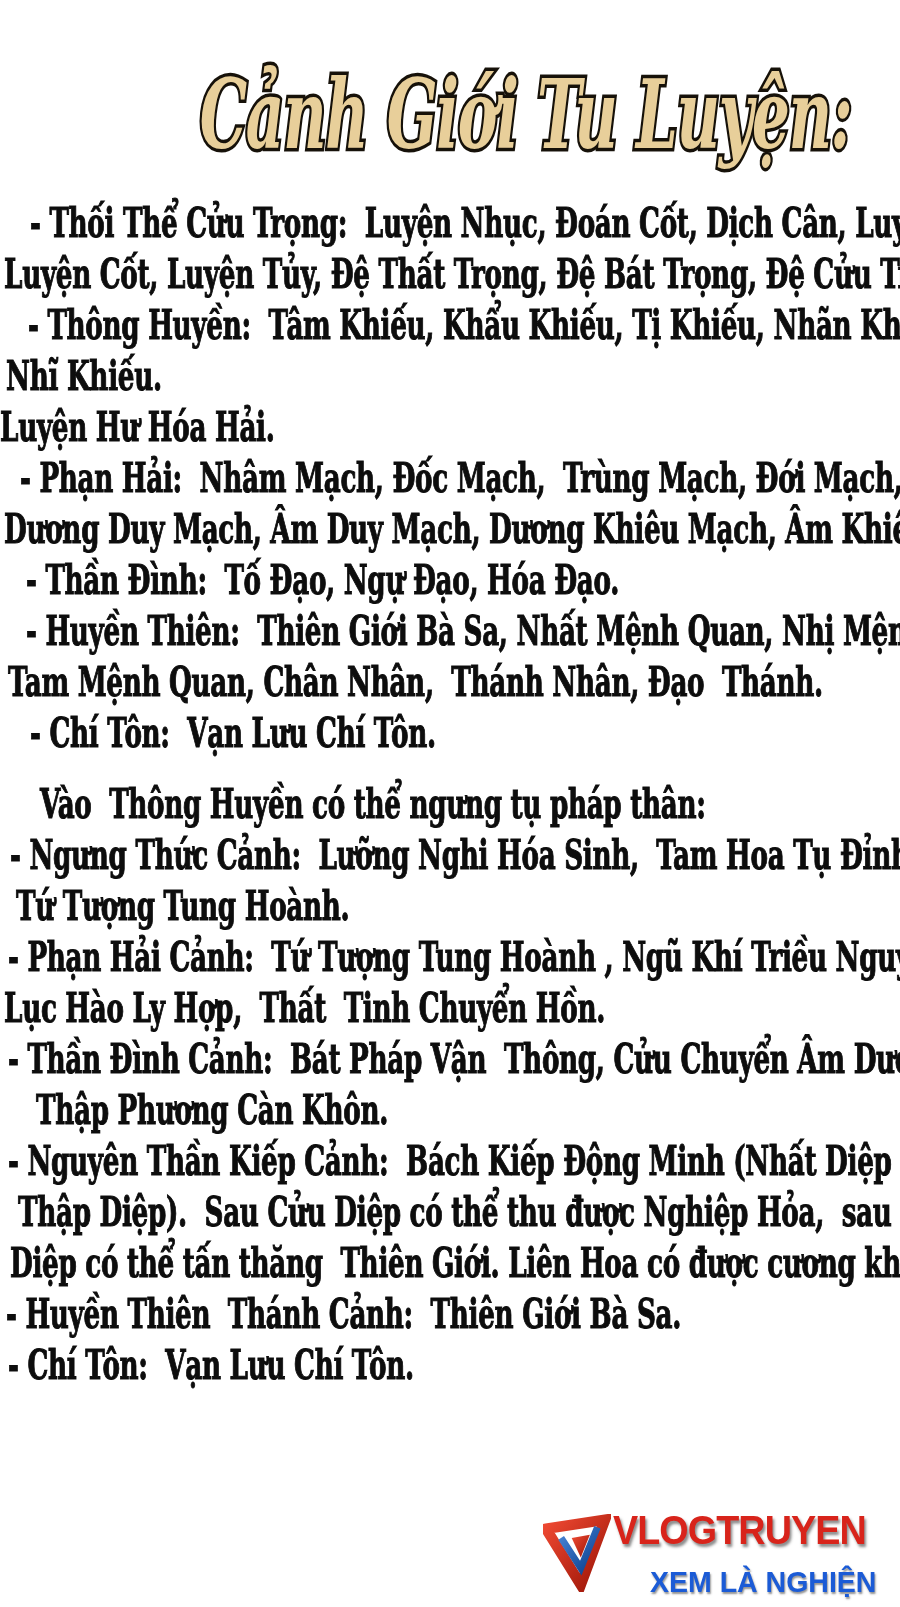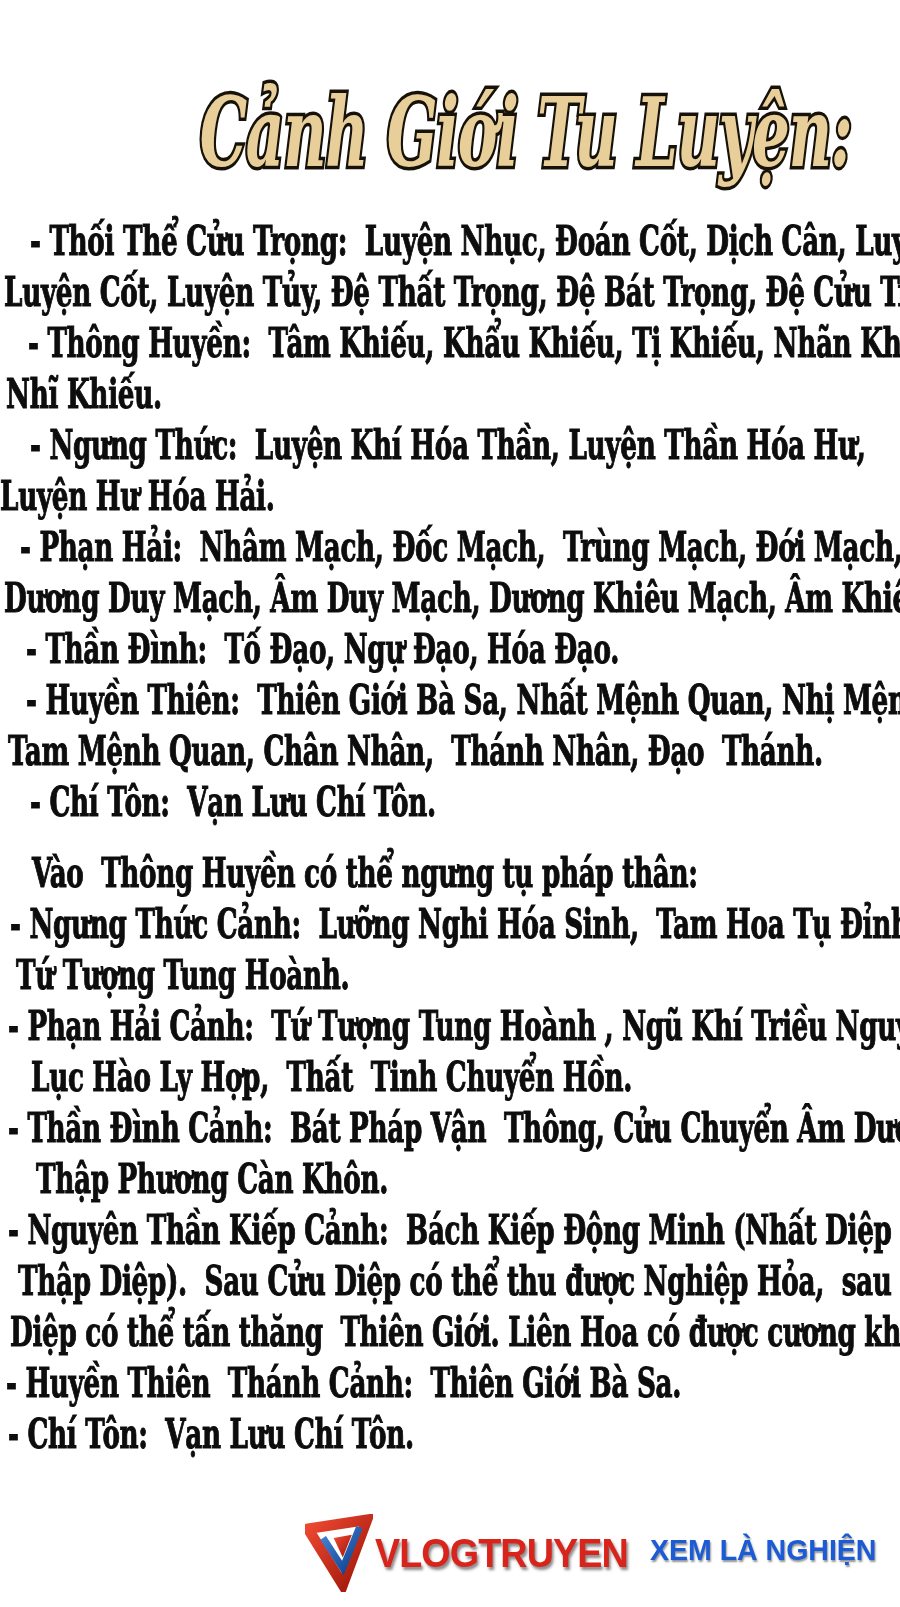--- a/index.html
+++ b/index.html
@@ -1,21 +1,21 @@
 <!DOCTYPE html>
 <html><head>
 <meta charset="utf-8">
 <style>
   html,body{margin:0;padding:0;}
   body{
     width:900px;height:1607px;position:relative;overflow:hidden;
     background:#ffffff;
     font-family:"DejaVu Serif","Liberation Serif",serif;
   }
-  .page{position:absolute;inset:0;background:var(--page-bg,#ffffff);margin-top:18px;}
+  .page{position:absolute;inset:0;background:var(--page-bg,#ffffff);}
   
   .title-banner{
     position:absolute;top:50px;left:0;width:900px;height:130px;
     text-align:center;white-space:nowrap;
   }
   .title-banner .scale{
     display:inline-block;transform:scaleX(.62);transform-origin:50% 50%;
     font-style:italic;font-weight:bold;font-size:96px;line-height:130px;
     color:var(--title-fill,#e8cf9a);
     -webkit-text-stroke:7px var(--title-outline,#17120a);
@@ -38,21 +38,21 @@
     -webkit-text-stroke:1.1px currentColor;
     letter-spacing:-.5px;
   }
   
   .watermark{
     position:absolute;right:12px;bottom:14px;height:80px;
     display:flex;align-items:center;gap:2px;
     font-family:"Liberation Sans","DejaVu Sans",sans-serif;
   }
   .logo-icon{width:68px;height:78px;flex:0 0 auto;}
-  .wm-text{display:flex;flex-direction:row;align-items:flex-start;line-height:1;}
+  .wm-text{display:flex;flex-direction:column;align-items:flex-end;line-height:1;gap:14px;}
   .brand{
     font-weight:bold;font-size:41px;letter-spacing:-1px;
     color:var(--brand-red,#d8241b);
     -webkit-text-stroke:2px #ffffff;paint-order:stroke fill;
     text-shadow:2px 3px 3px rgba(40,40,40,.55);
     transform:scaleX(.92);transform-origin:0 50%;white-space:nowrap;
   }
   .tagline{
     font-weight:bold;font-size:30px;letter-spacing:0;
     color:var(--brand-blue,#1b5bd6);
@@ -68,33 +68,32 @@
 
   <div class="title-banner">
     <span class="scale">Cảnh Giới Tu Luyện:</span>
   </div>
 
   <div class="body-text">
       <div class="line" style="padding-left: 30px;"><span>- Thối Thể Cửu Trọng:  Luyện Nhục, Đoán Cốt, Dịch Cân, Luyện Bì,</span></div>
       <div class="line" style="padding-left: 4px;"><span>Luyện Cốt, Luyện Tủy, Đệ Thất Trọng, Đệ Bát Trọng, Đệ Cửu Trọng.</span></div>
       <div class="line" style="padding-left: 28px;"><span>- Thông Huyền:  Tâm Khiếu, Khẩu Khiếu, Tị Khiếu, Nhãn Khiếu,</span></div>
       <div class="line" style="padding-left: 6px;"><span>Nhĩ Khiếu.</span></div>
-      <div class="line" style="padding-left: 30px;"><span>- Ngưng Thức:  Luyện Khí Hóa Thần, Luyện Thần Hóa Hư,</span></div>
       <div class="line" style="padding-left: 0;"><span>Luyện Hư Hóa Hải.</span></div>
       <div class="line" style="padding-left: 20px;"><span>- Phạn Hải:  Nhâm Mạch, Đốc Mạch,  Trùng Mạch, Đới Mạch,</span></div>
       <div class="line" style="padding-left: 4px;"><span>Dương Duy Mạch, Âm Duy Mạch, Dương Khiêu Mạch, Âm Khiêu Mạch.</span></div>
       <div class="line" style="padding-left: 26px;"><span>- Thần Đình:  Tố Đạo, Ngự Đạo, Hóa Đạo.</span></div>
       <div class="line" style="padding-left: 26px;"><span>- Huyền Thiên:  Thiên Giới Bà Sa, Nhất Mệnh Quan, Nhị Mệnh Quan,</span></div>
       <div class="line" style="padding-left: 8px; text-align: center;"><span>Tam Mệnh Quan, Chân Nhân,  Thánh Nhân, Đạo  Thánh.</span></div>
       <div class="line" style="padding-left: 30px;"><span>- Chí Tôn:  Vạn Lưu Chí Tôn.</span></div>
-      <div class="line" style="padding-left: 32px; margin-top: 20px;"><span>Vào  Thông Huyền có thể ngưng tụ pháp thân:</span></div>
+      <div class="line" style="padding-left: 40px; margin-top: 20px;"><span>Vào  Thông Huyền có thể ngưng tụ pháp thân:</span></div>
       <div class="line" style="padding-left: 10px;"><span>- Ngưng Thức Cảnh:  Lưỡng Nghi Hóa Sinh,  Tam Hoa Tụ Đỉnh,</span></div>
       <div class="line" style="padding-left: 16px; text-decoration: underline;"><span>Tứ Tượng Tung Hoành.</span></div>
       <div class="line" style="padding-left: 8px;"><span>- Phạn Hải Cảnh:  Tứ Tượng Tung Hoành , Ngũ Khí Triều Nguyên,</span></div>
-      <div class="line" style="padding-left: 31px;"><span>Lục Hào Ly Hợp,  Thất  Tinh Chuyển Hồn.</span></div>
+      <div class="line" style="padding-left: 4px;"><span>Lục Hào Ly Hợp,  Thất  Tinh Chuyển Hồn.</span></div>
       <div class="line" style="padding-left: 8px;"><span>- Thần Đình Cảnh:  Bát Pháp Vận  Thông, Cửu Chuyển Âm Dương,</span></div>
       <div class="line" style="padding-left: 36px;"><span>Thập Phương Càn Khôn.</span></div>
       <div class="line" style="padding-left: 8px;"><span>- Nguyên Thần Kiếp Cảnh:  Bách Kiếp Động Minh (Nhất Diệp đến</span></div>
       <div class="line" style="padding-left: 18px;"><span>Thập Diệp).  Sau Cửu Diệp có thể thu được Nghiệp Hỏa,  sau  Thập</span></div>
       <div class="line" style="padding-left: 10px;"><span>Diệp có thể tấn thăng  Thiên Giới. Liên Hoa có được cương khí hộ thể.</span></div>
       <div class="line" style="padding-left: 6px;"><span>- Huyền Thiên  Thánh Cảnh:  Thiên Giới Bà Sa.</span></div>
       <div class="line" style="padding-left: 8px;"><span>- Chí Tôn:  Vạn Lưu Chí Tôn.</span></div>
     </div>
 
   <div class="watermark">

